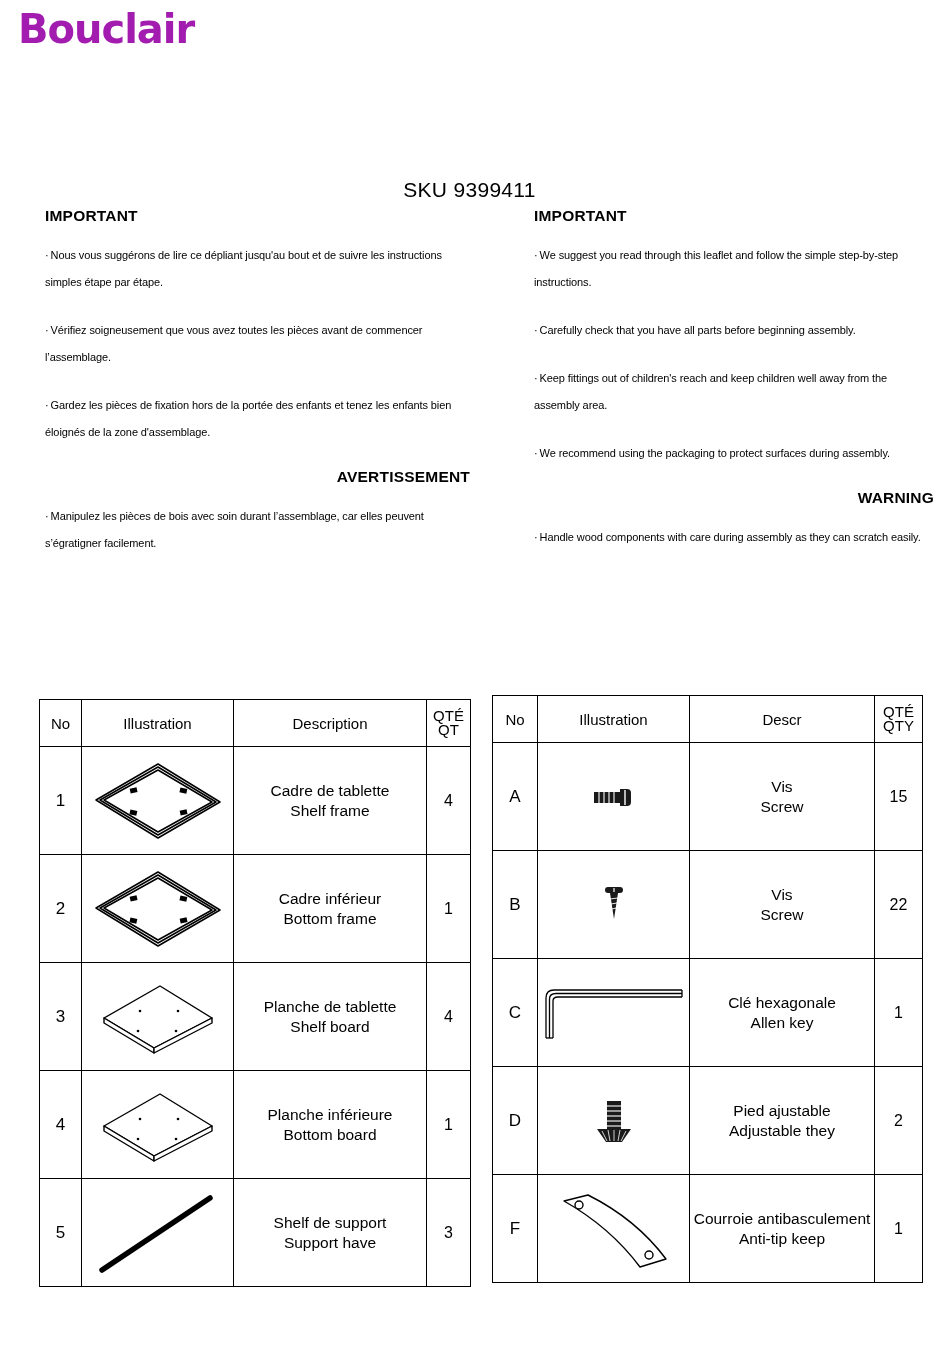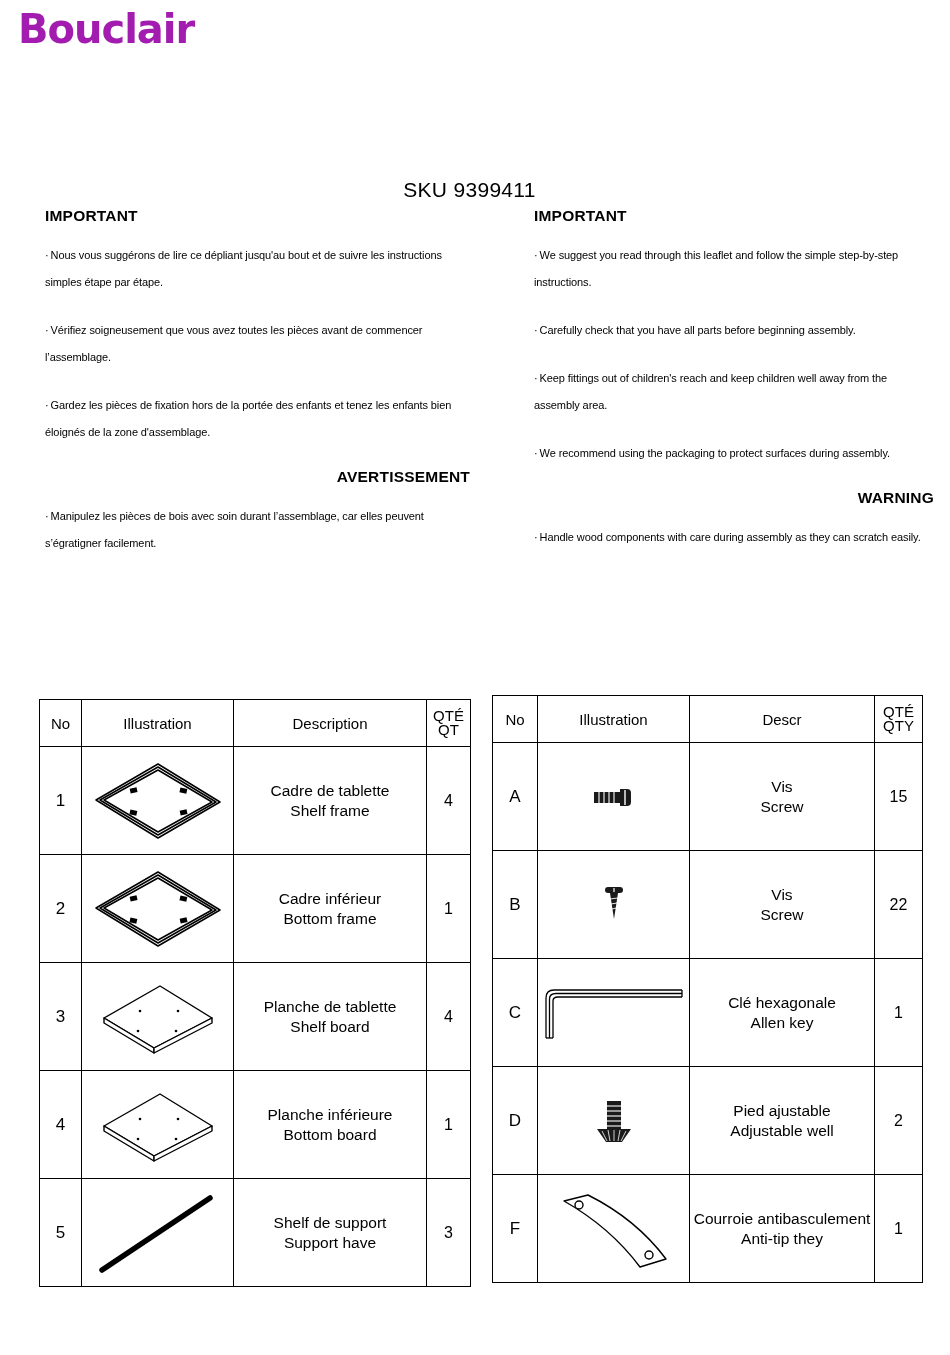--- a/index.html
+++ b/index.html
@@ -390,36 +390,36 @@
                 <line x1="17" y1="35" x2="19" y2="46"></line>
               <line x1="23" y1="35" x2="23" y2="46"></line>
                 <line x1="29" y1="35" x2="27" y2="46"></line>
               <line x1="35" y1="36" x2="30" y2="46"></line>
             </g>
           </svg>
         </div>
       </td>
       <td class="c-desc">
         <div>Pied ajustable</div>
-        <div>Adjustable well</div>
+        <div>Adjustable they</div>
       </td>
       <td class="c-qty">2</td>
     </tr>
 
     <tr>
       <td class="c-no">F</td>
       <td>
         <div class="illus">
           <svg width="140" height="88" viewBox="0 0 140 88">
             <path d="M20 16 L44 10 Q92 34 122 74 L96 82 Q66 42 20 16 Z" fill="#fff" stroke="#000" stroke-width="1.4" stroke-linejoin="round"></path>
             <circle cx="35" cy="20" r="4" fill="#fff" stroke="#000" stroke-width="1.4"></circle>
             <circle cx="105" cy="70" r="4" fill="#fff" stroke="#000" stroke-width="1.4"></circle>
           </svg>
         </div>
       </td>
       <td class="c-desc">
         <div>Courroie antibasculement</div>
-        <div>Anti-tip they</div>
+        <div>Anti-tip keep</div>
       </td>
       <td class="c-qty">1</td>
     </tr>
   </tbody>
 </table>
 
 </body></html>

